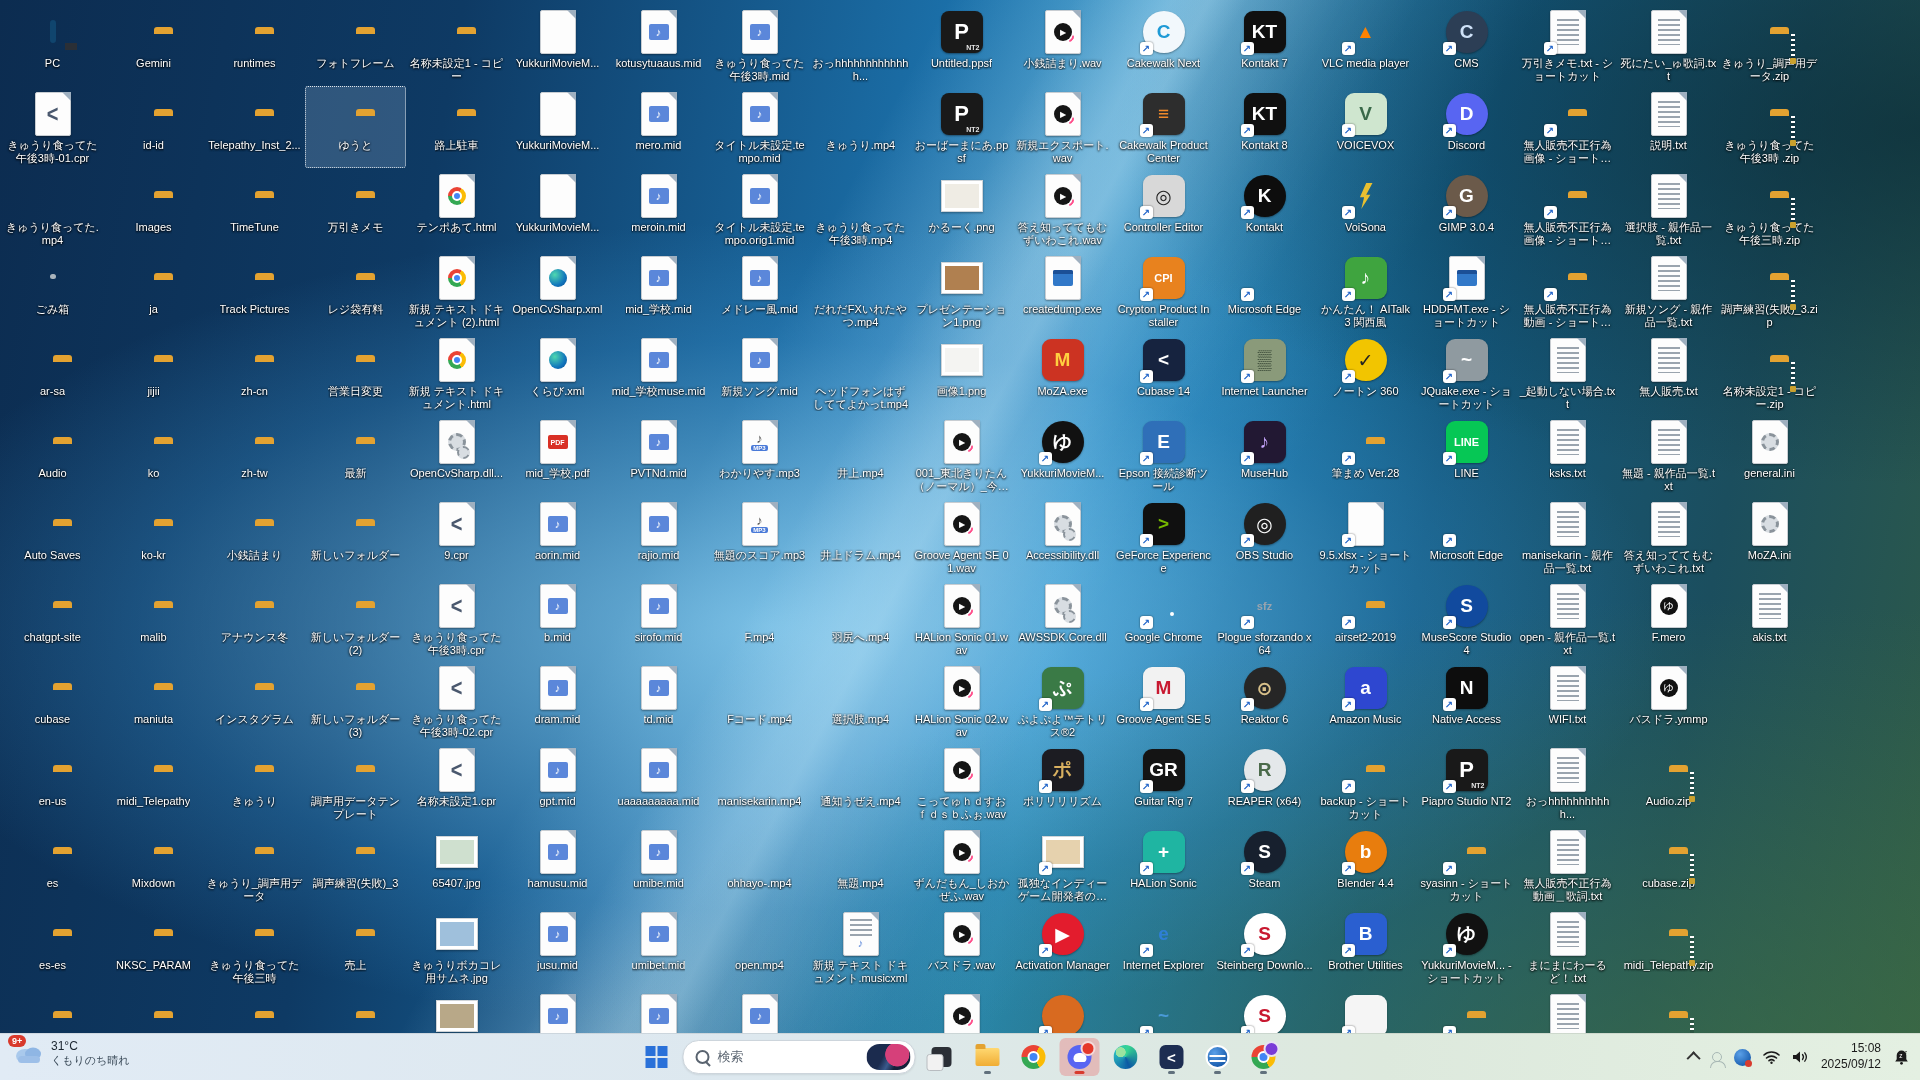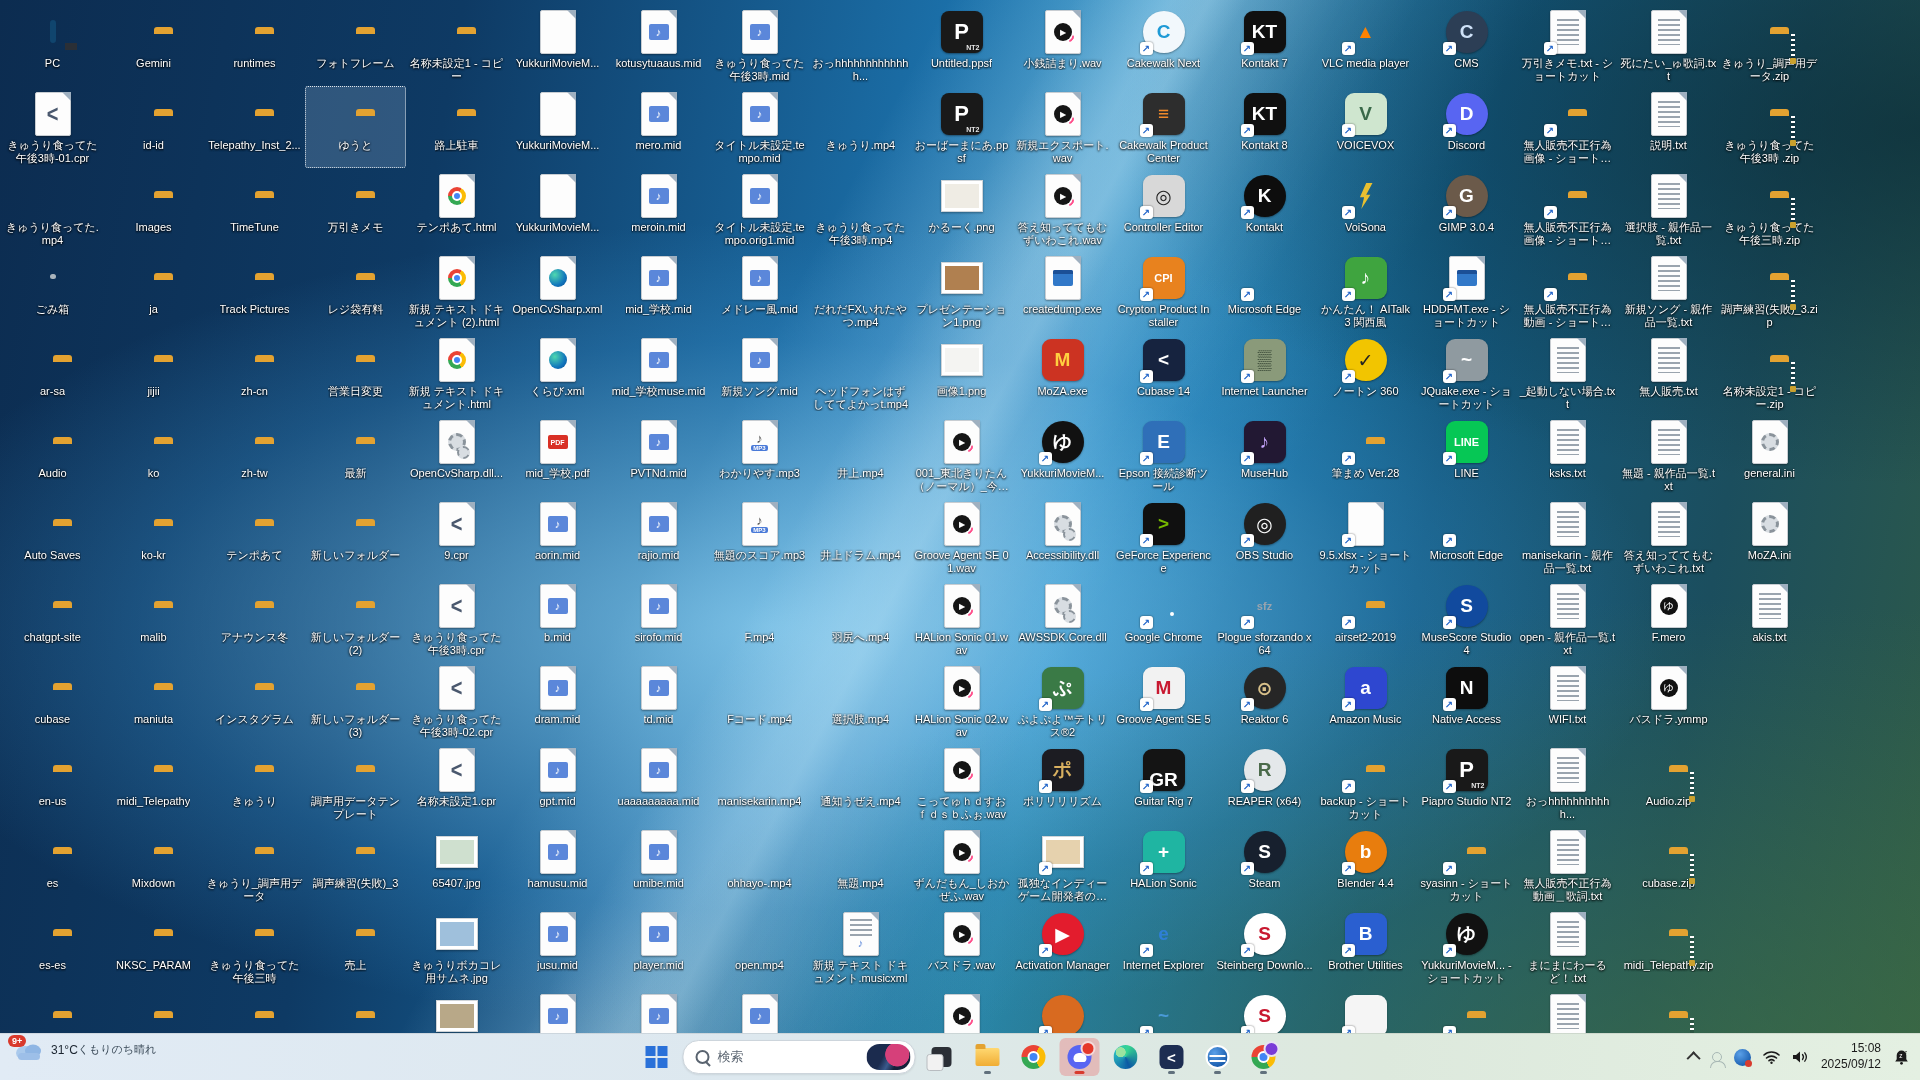--- a/index.html
+++ b/index.html
@@ -95,21 +95,21 @@
   .i-bin::after{content:"";position:absolute;top:6px;left:6px;right:6px;bottom:5px;
     background:repeating-linear-gradient(90deg,rgba(255,255,255,.8) 0 3px,transparent 3px 8px);}
   .bolt{width:14px;height:26px;background:#e8c030;clip-path:polygon(55% 0,100% 0,55% 45%,85% 45%,20% 100%,40% 55%,10% 55%);}
   
   .taskbar{position:absolute;left:0;right:0;bottom:0;height:46px;
     background:linear-gradient(90deg,#e1ebf5 0%,#dde8ef 38%,#dde9dd 72%,#e4f0e2 100%);
     border-top:1px solid rgba(0,0,0,.08);}
   .weather{position:absolute;left:6px;top:3px;display:flex;align-items:center;gap:7px;padding:2px 8px;border-radius:4px;}
   .wbadge{position:absolute;left:2px;top:-2px;background:#d8392c;color:#fff;font-size:9px;font-weight:bold;
     padding:1px 4px;border-radius:8px;z-index:2;}
-  .wtext{display:flex;line-height:1.25;}
+  .wtext{display:flex;flex-direction:column;line-height:1.25;}
   .wtemp{font-size:12px;color:#1b2530;}
   .wcond{font-size:11px;color:#3a4a58;}
   .center-group{position:absolute;left:50%;top:4px;transform:translateX(-50%);display:flex;align-items:center;gap:6px;}
   .tb-btn{width:40px;height:38px;border-radius:6px;display:flex;align-items:center;justify-content:center;position:relative;}
   .tb-btn.active{background:rgba(232,140,140,.48);}
   .rundot{position:absolute;bottom:2px;left:50%;transform:translateX(-50%);width:7px;height:3px;border-radius:2px;background:#60707c;}
   .rundot.red{background:#d83b2e;width:10px;}
   .nbadge{position:absolute;top:3px;right:4px;width:11px;height:11px;border-radius:50%;background:#e5382a;border:2px solid #f3dada;}
   .nbadge.purple{background:#7a3bd8;border-color:#e8e2f2;width:12px;height:12px;}
   .winlogo{display:grid;grid-template-columns:10px 10px;grid-template-rows:10px 10px;gap:2px;}
@@ -1108,21 +1108,21 @@
     <div class="cell">
       <div class="ic">
         <span><span class="i-folder"></span></span>
       </div>
       <div class="lbl">ko-kr</div>
     </div>
     <div class="cell">
       <div class="ic">
         <span><span class="i-folder"></span></span>
       </div>
-      <div class="lbl">テンポあて</div>
+      <div class="lbl">小銭詰まり</div>
     </div>
     <div class="cell">
       <div class="ic">
         <span><span class="i-folder"></span></span>
       </div>
       <div class="lbl">新しいフォルダー</div>
     </div>
     <div class="cell">
       <div class="ic">
         <span>
@@ -1649,21 +1649,21 @@
             <span style="font-size:19px;color:#d8b060">ポ</span>
           </span>
         </span>
         <span class="sc">↗</span>
       </div>
       <div class="lbl">ポリリリリズム</div>
     </div>
     <div class="cell">
       <div class="ic">
         <span>
-          <span class="i-app" style="background:#141414;align-items:flex-end;">
+          <span class="i-app" style="background:#141414;">
             <span style="font-size:19px;color:#fff">GR</span>
           </span>
         </span>
         <span class="sc">↗</span>
       </div>
       <div class="lbl">Guitar Rig 7</div>
     </div>
     <div class="cell">
       <div class="ic">
         <span>
@@ -1897,21 +1897,21 @@
       <div class="lbl">jusu.mid</div>
     </div>
     <div class="cell">
       <div class="ic">
         <span>
           <span class="i-page">
             <span class="pg-mid">♪</span>
           </span>
         </span>
       </div>
-      <div class="lbl">player.mid</div>
+      <div class="lbl">umibet.mid</div>
     </div>
     <div class="cell">
       <div class="ic">
         <span><span class="i-film"><span class="film-thumb" style="background:#000000"></span></span></span>
       </div>
       <div class="lbl">open.mp4</div>
     </div>
     <div class="cell">
       <div class="ic">
         <span>

